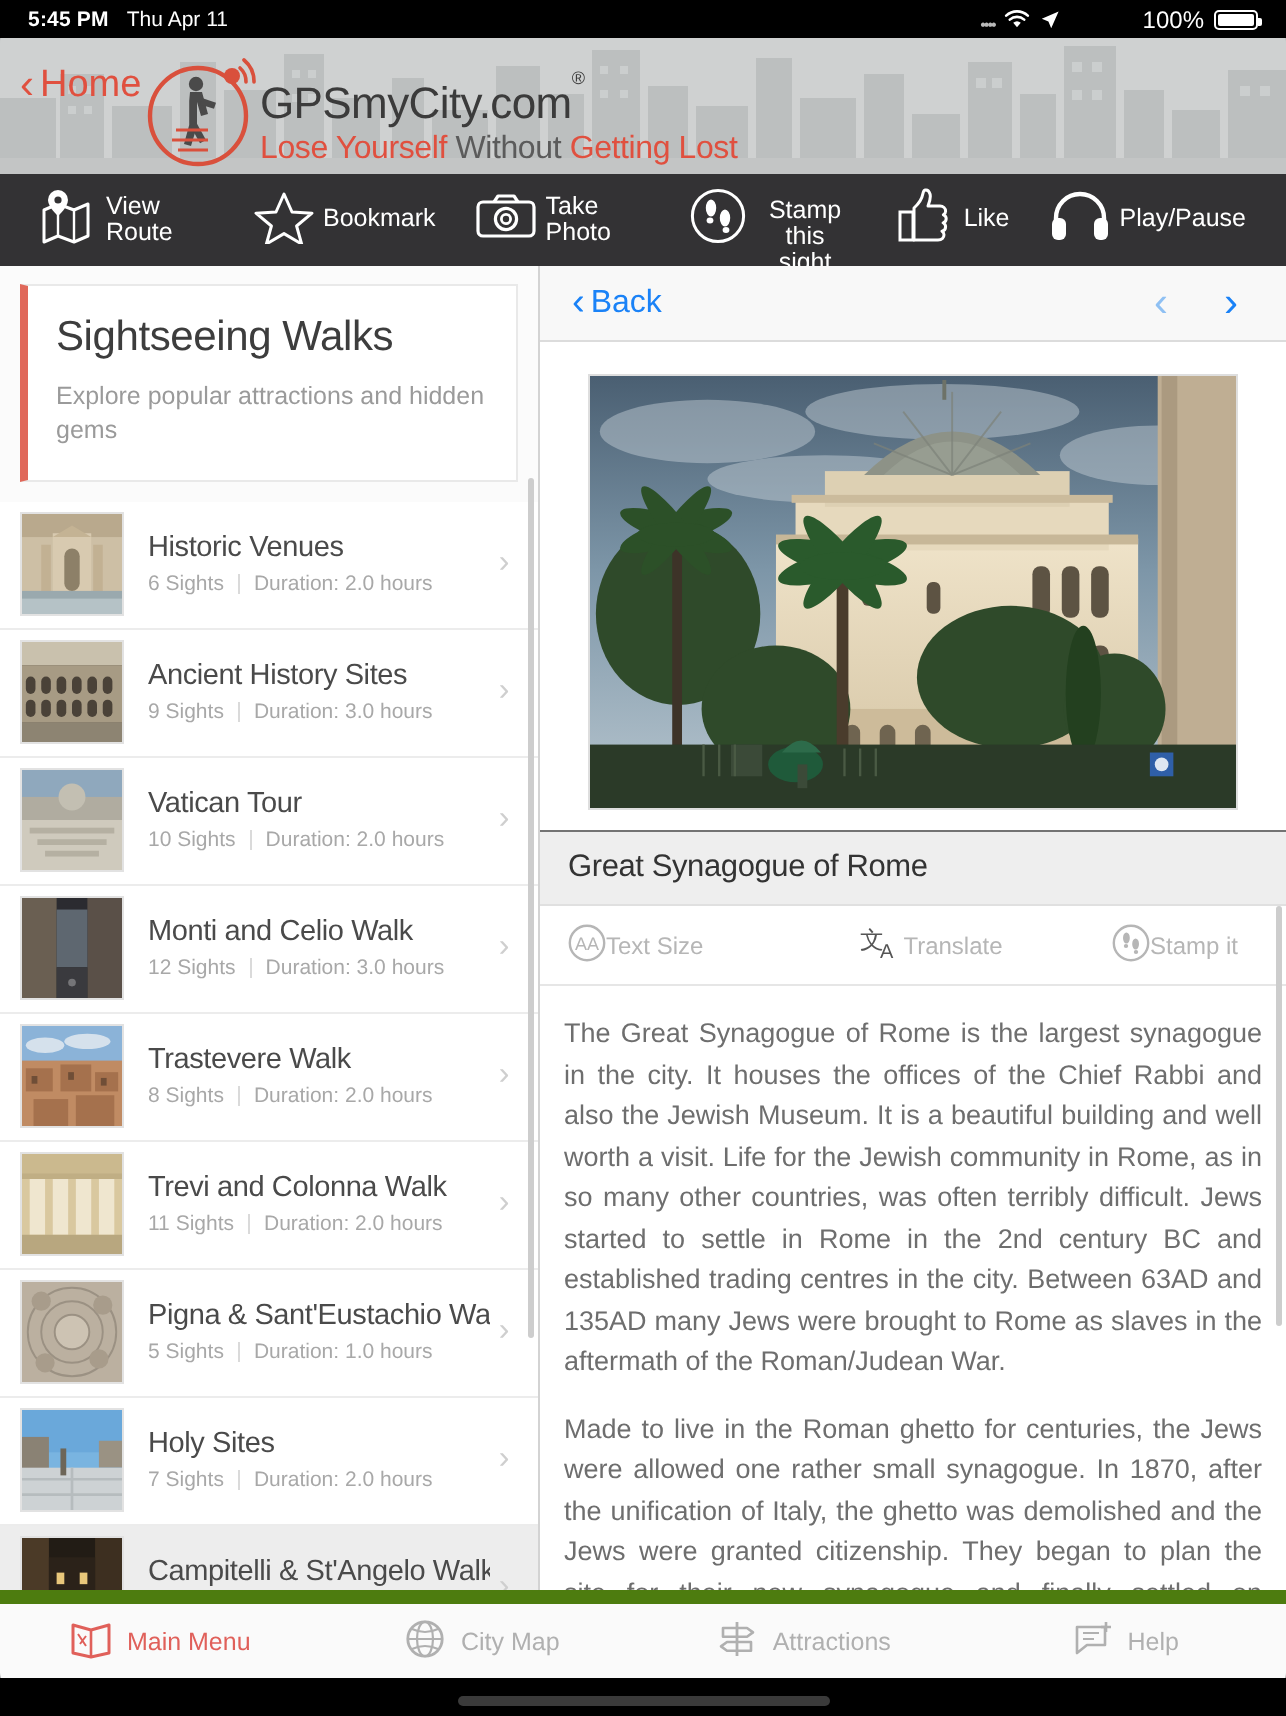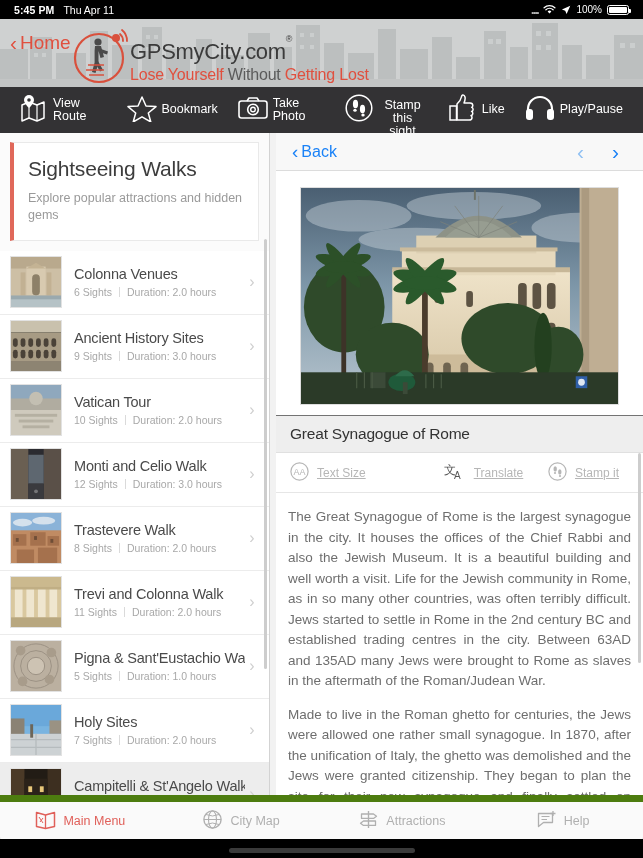--- a/index.html
+++ b/index.html
@@ -18,21 +18,21 @@
   .statusbar {
     position: absolute; top: 0; left: 0; width: 643px; height: 19px;
     background: #000; color: #fff; font-size: 10.5px;
     display: flex; align-items: center; padding: 0 14px;
   }
   .sb-time { font-weight: bold; letter-spacing: .1px; }
   .sb-date { margin-left: 9px; }
   .sb-right { margin-left: auto; display: flex; align-items: center; gap: 5px; }
   .sb-dots { letter-spacing: -1px; font-size: 8px; color: #b9b9b9; position: relative; top: 3px;}
   .wifi-ico svg, .loc-ico svg { display: block; }
-  .sb-batt-txt { font-size: 10px; }
+  .sb-batt-txt { font-size: 12px; margin-left: 36px; }
   .batt {
     width: 22px; height: 10px; border: 1.3px solid #fff; border-radius: 2.5px;
     position: relative; padding: 1px;
   }
   .batt::after {
     content: ""; position: absolute; right: -3px; top: 3px;
     width: 2px; height: 4px; background: #fff; border-radius: 0 1px 1px 0;
   }
   .batt i { display: block; height: 100%; background: #fff; border-radius: 1px; }
 
@@ -72,21 +72,21 @@
     padding-left: 18px; gap: 0px; color: #fff;
   }
   .tb-item {
     display: flex; align-items: center; cursor: pointer; margin-right: 20px;
   }
   .tb-item .lbl { font-size: 12.5px; margin-left: 5px; line-height: 1.05; }
   .tb-item .lbl.two { max-width: 58px; text-align: center; margin-top: 17px; }
 
   
   .content {
-    display: flex; height: 691px; width: 100%; background: #f2f2f2; gap: 6px;
+    display: flex; height: 691px; width: 100%; background: #f2f2f2;
   }
   .sidebar {
     width: 270px; height: 100%; background: #fbfbfb; position: relative;
     border-right: 1px solid #d3d3d3; overflow: hidden;
   }
   .sb-scroll { height: 100%; overflow: hidden; }
   .walk-header {
     margin: 9px 10px 0 10px; background: #fff; border: 1px solid #e9e9e9;
     border-left: 4px solid #e0685a; padding: 14px 14px 16px 14px;
   }
@@ -142,21 +142,21 @@
     background: #eeeeee; border-top: 1px solid #737373; border-bottom: 1px solid #e0e0e0;
     padding: 9px 14px; font-size: 15.5px; color: #333; letter-spacing: -.2px;
   }
   .act-bar {
     display: flex; align-items: center; height: 40px; border-bottom: 1px solid #e6e6e6;
     padding: 0 14px;
   }
   .act {
     display: flex; align-items: center; color: #b6b6b6; font-size: 12px; cursor: pointer;
   }
-  .act .lbl { margin-left: 8px; text-decoration: underline; }
+  .act .lbl { margin-left: 0; }
   .act-2 { margin-left: 78px; }
   .act-3 { margin-left: auto; margin-right: 10px;}
 
   .body-text {
     padding: 14px 12px 0 12px; overflow: hidden; flex: 1; position: relative;
   }
   .body-text p {
     font-size: 13.5px; line-height: 1.52; color: #6e6e6e; text-align: justify;
     margin-bottom: 13px;
   }
@@ -391,21 +391,21 @@
                     <path d="M16 10 h20 v30 h-20z" fill="#d8cab0"></path>
                     <path d="M26 6 l10 6 h-20z" fill="#c4b394"></path>
                     <rect x="22" y="18" width="8" height="22" rx="4" fill="#8d8068"></rect>
                     <rect x="10" y="16" width="5" height="24" fill="#c2b193"></rect>
                     <rect x="37" y="16" width="5" height="24" fill="#c2b193"></rect>
                     <rect x="0" y="40" width="52" height="12" fill="#9aa9ae"></rect>
                     <rect x="0" y="44" width="52" height="8" fill="#b5c2c6"></rect>
                   </svg>
               </div>
               <div class="walk-meta">
-                <div class="walk-title">Colonna Venues</div>
+                <div class="walk-title">Historic Venues</div>
                 <div class="walk-sub">
                   <span>6 Sights</span>
                   <span class="sep"></span>
                   <span>Duration: 2.0 hours</span>
                 </div>
               </div>
               <div class="row-chev">›</div>
             </div>
 
             <div class="walk-row">

